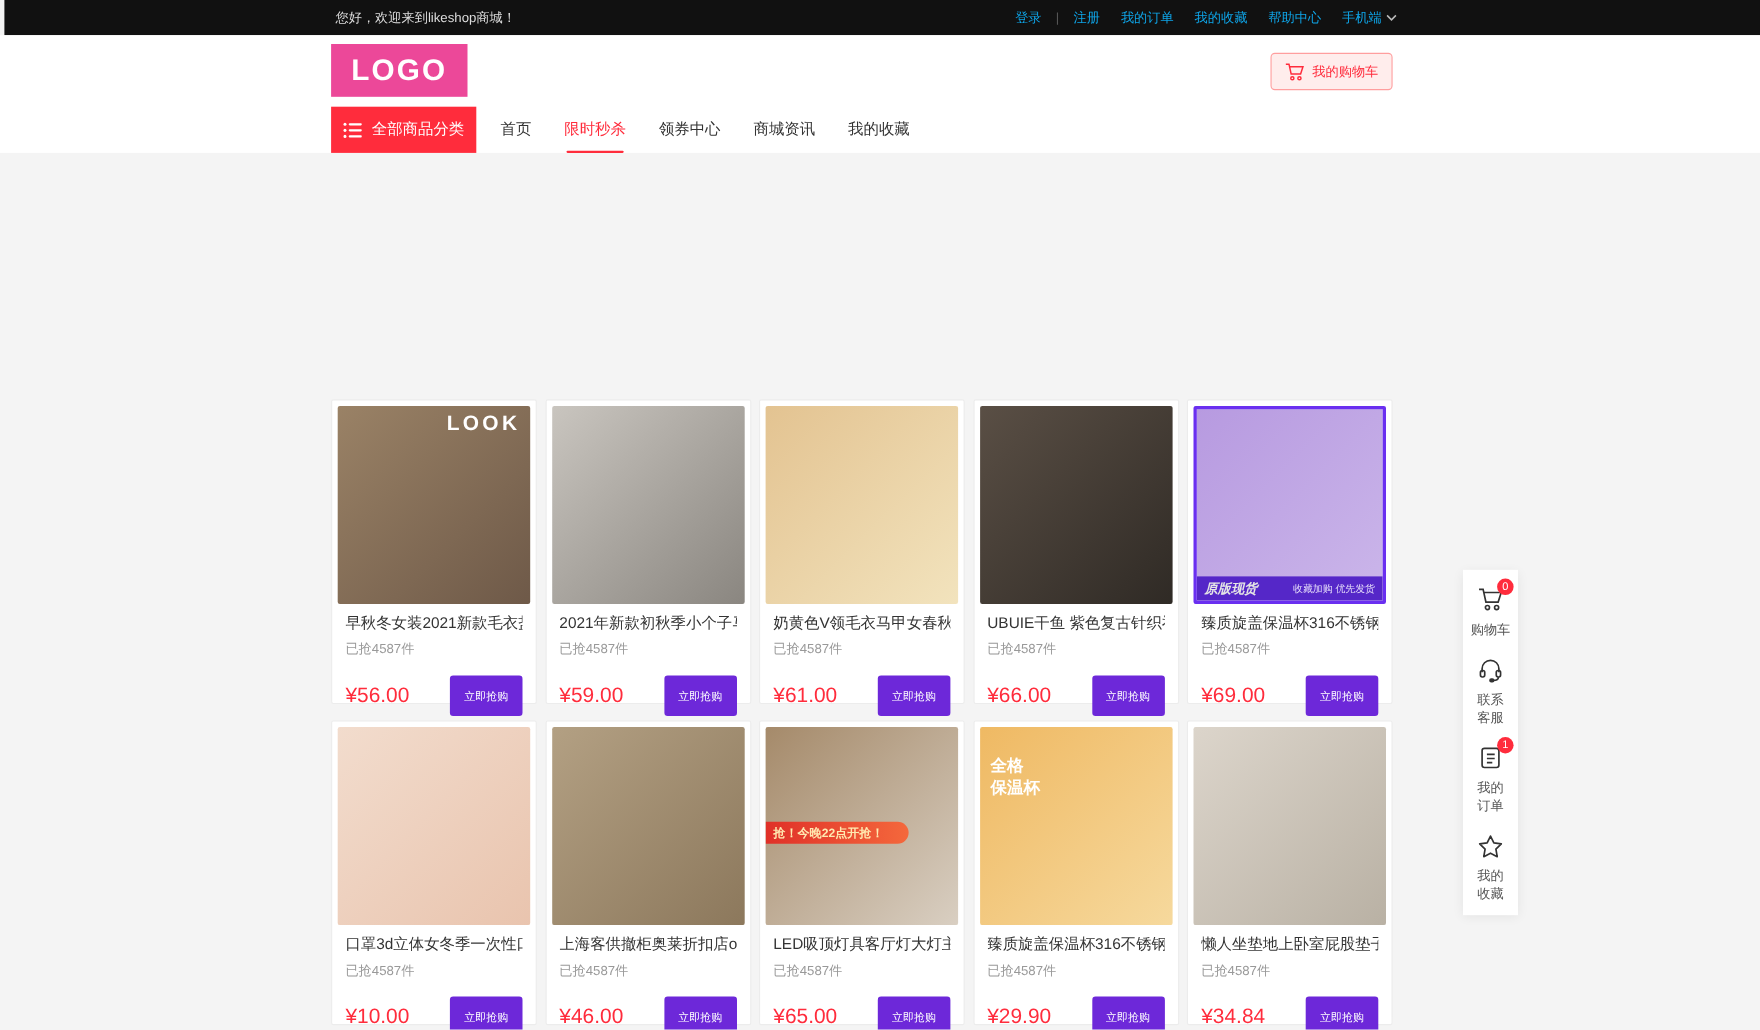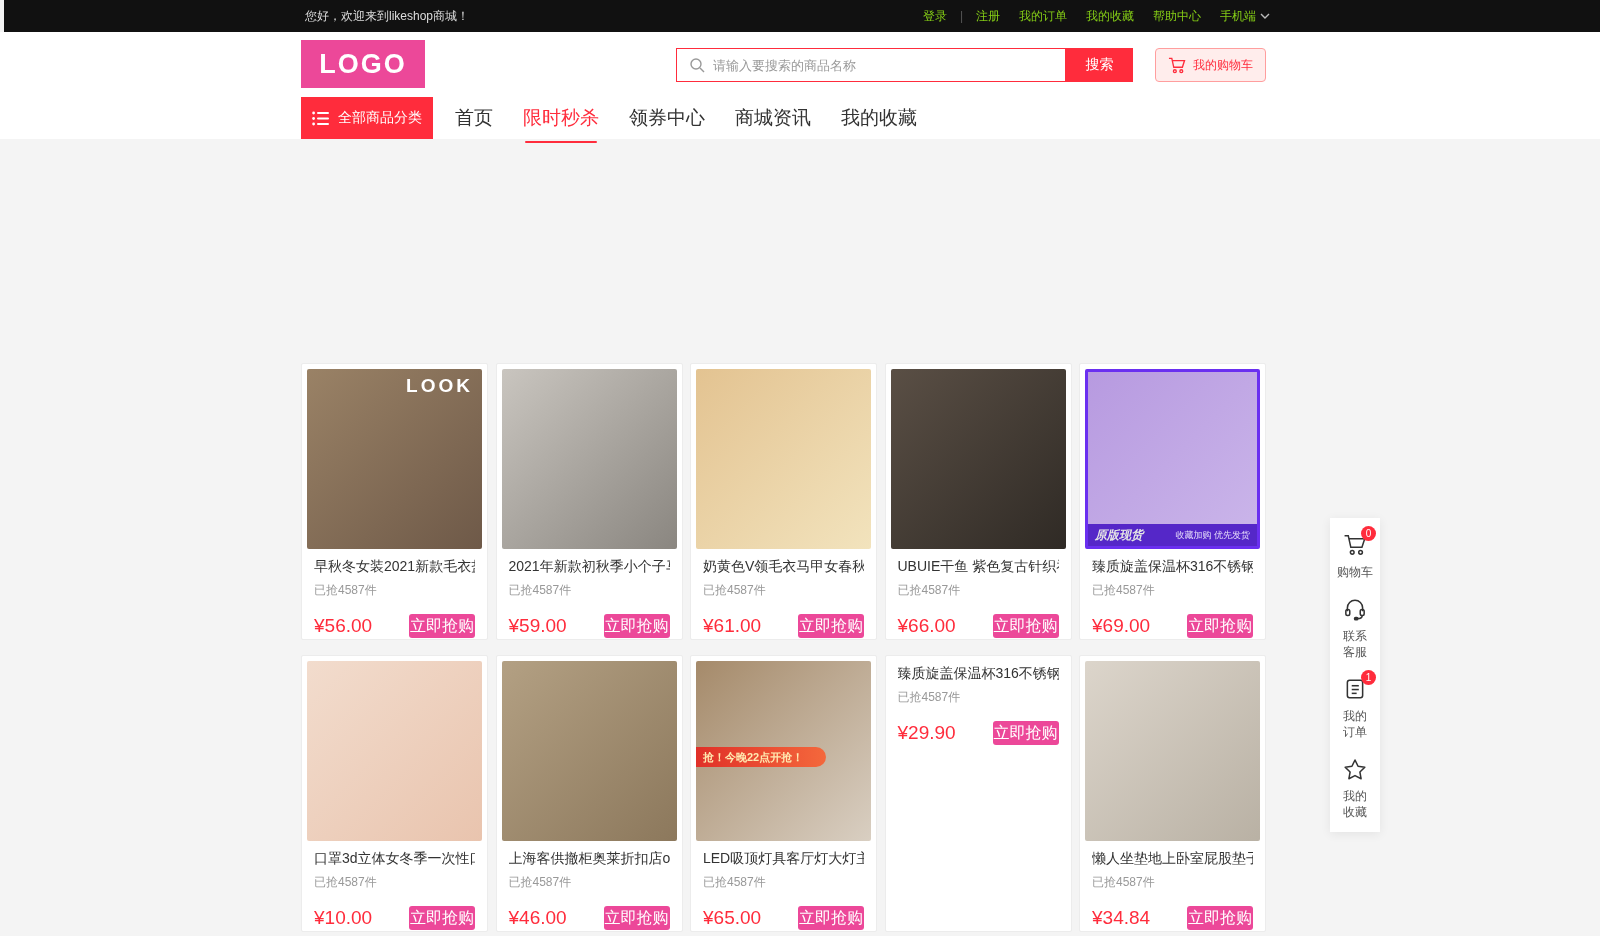--- a/index.html
+++ b/index.html
@@ -10,21 +10,21 @@
     background:#f4f4f4;
     overflow:hidden;
     color:#333;
   }
   
   .topbar { position:absolute; top:0; left:4px; width:1600px; height:32px; background:#111111; }
   .topbar-inner { position:absolute; left:301px; width:965px; height:32px;
     display:flex; align-items:center; justify-content:space-between;
     font-size:12px; color:#dddddd; }
   .topbar-links { display:flex; align-items:center; gap:19px; }
-  .topbar-links a { color:#84cc16; text-decoration:none; cursor:pointer; display:flex; align-items:center; gap:4px;}
+  .topbar-links a { color:#0ea5e9; text-decoration:none; cursor:pointer; display:flex; align-items:center; gap:4px;}
   .tb-sep { color:#555; margin:0 -6px; }
   .chev { width:10px; height:6px; }
 
   
   .header { position:absolute; top:32px; left:0; width:1600px; height:107px; background:#ffffff; }
   .logo { position:absolute; left:301px; top:8px; width:124px; height:48px;
     background:#ec4899; color:#ffffff; display:flex; align-items:center; justify-content:center;
     font-size:27px; font-weight:bold; letter-spacing:2px; }
   .searchwrap { position:absolute; left:676px; top:16px; height:34px; display:flex; }
   .search-box { width:390px; height:34px; border:1px solid #ff2c3c; background:#fff;
@@ -37,37 +37,37 @@
     font-size:14px; cursor:pointer; font-family:inherit; }
   .cart-btn { position:absolute; left:1155px; top:16px; width:111px; height:34px;
     background:#ffedec; border:1px solid #ff9e9e; border-radius:4px; color:#ff2c3c;
     font-size:12px; display:flex; align-items:center; justify-content:center; gap:7px; cursor:pointer; }
 
   
   .cat-btn { position:absolute; left:301px; top:65px; width:132px; height:42px;
     background:#ff2c3c; color:#fff; font-size:14px;
     display:flex; align-items:center; justify-content:center; gap:9px; cursor:pointer; }
   .navlinks { position:absolute; left:455px; top:65px; height:42px;
-    display:flex; align-items:center; gap:30px; font-size:19px; }
+    display:flex; align-items:center; gap:30px; font-size:14px; }
   .navlinks a { color:#333; text-decoration:none; cursor:pointer; position:relative; }
   .navlinks a.active { color:#ff2c3c; }
   .navlinks a.active::after { content:""; position:absolute; left:2px; right:2px; bottom:-12px;
     height:2px; background:#ff2c3c; border-radius:1px; }
 
   
   .grid { position:absolute; left:301px; top:363px; width:965px;
     display:grid; grid-template-columns:repeat(5,187px); column-gap:7.5px; row-gap:15px; }
   .card { height:277px; background:#fff; border:1px solid #ececec; border-radius:2px; cursor:pointer; }
   .pimg { margin:5px; height:180px; border-radius:2px; position:relative; overflow:hidden; }
   .ptitle { margin:9px 12px 0; font-size:14px; color:#333; white-space:nowrap; overflow:hidden; }
   .psold { margin:6px 12px 0; font-size:12px; color:#999; }
   .prow { margin:15px 12px 0; display:flex; justify-content:space-between; align-items:center; }
   .pprice { color:#ff2c3c; font-size:19px; }
-  .pbuy { width:66px; height:24px; background:#ec4899; color:#fff; border:none; border-radius:3px;
-    font-size:16px; cursor:pointer; font-family:inherit; }
+  .pbuy { width:66px; height:37px; background:#6d28d9; color:#fff; border:none; border-radius:3px;
+    font-size:10px; cursor:pointer; font-family:inherit; }
   
   .ov-tr { position:absolute; top:6px; right:9px; color:#fff; font-weight:bold; font-size:19px; letter-spacing:3px; }
   .ov-banner { position:absolute; bottom:0; left:0; right:0; height:22px; background:#5527c8;
     display:flex; align-items:center; justify-content:space-between; padding:0 7px; }
   .ov-banner .b-main { color:#e5e5e5; font-size:12px; font-weight:bold; font-style:italic; }
   .ov-banner .b-extra { color:#e7defa; font-size:9px; }
   .ov-ribbon { position:absolute; top:86px; left:0; width:130px; height:20px;
     background:linear-gradient(90deg,#e03028,#f4683c); color:#ffe9b0; font-size:11px; font-weight:bold;
     display:flex; align-items:center; padding:0 7px; border-radius:0 10px 10px 0; }
   .ov-tl { position:absolute; top:26px; left:10px; color:#fff; font-weight:bold; font-size:15px;
@@ -102,30 +102,20 @@
             <polyline points="1,1 5,5 9,1"></polyline>
           </svg>
       </a>
     </span>
   </div>
 </div>
 
 <div class="header">
   <div class="logo">LOGO</div>
 
-  <div class="searchwrap">
-    <div class="search-box">
-      <svg width="16" height="16" viewBox="0 0 16 16" fill="none" stroke="#999" stroke-width="1.4">
-          <circle cx="7" cy="7" r="5"></circle>
-          <line x1="11" y1="11" x2="15" y2="15"></line>
-        </svg>
-      <input class="search-input" type="text" placeholder="请输入要搜索的商品名称" style="">
-    </div>
-    <button class="search-btn">搜索</button>
-  </div>
 
   <div class="cart-btn">
     <svg width="18" height="17" viewBox="0 0 20 19" fill="none" stroke="#ff2c3c" stroke-width="1.5">
       <path d="M1 1.5h3.2l2.2 10h9.6l2.4-7.5H5"></path>
         <circle cx="7.6" cy="15.8" r="1.6"></circle>
         <circle cx="14.8" cy="15.8" r="1.6"></circle>
     </svg>
     <span>我的购物车</span>
   </div>
 
@@ -233,20 +223,24 @@
       </div>
     <div class="ptitle">LED吸顶灯具客厅灯大灯主卧...</div>
     <div class="psold">已抢4587件</div>
     <div class="prow">
       <span class="pprice">¥65.00</span>
       <button class="pbuy">立即抢购</button>
     </div>
   </div>
 
   <div class="card">
+    <div class="pimg" style="background: linear-gradient(135deg, rgb(239, 185, 99), rgb(246, 217, 157));">
+        <span class="ov-tl">全格
+保温杯</span>
+      </div>
     <div class="ptitle">臻质旋盖保温杯316不锈钢内胆...</div>
     <div class="psold">已抢4587件</div>
     <div class="prow">
       <span class="pprice">¥29.90</span>
       <button class="pbuy">立即抢购</button>
     </div>
   </div>
 
   <div class="card">
     <div class="pimg" style="background: linear-gradient(135deg, rgb(220, 213, 203), rgb(185, 177, 164));"></div>

